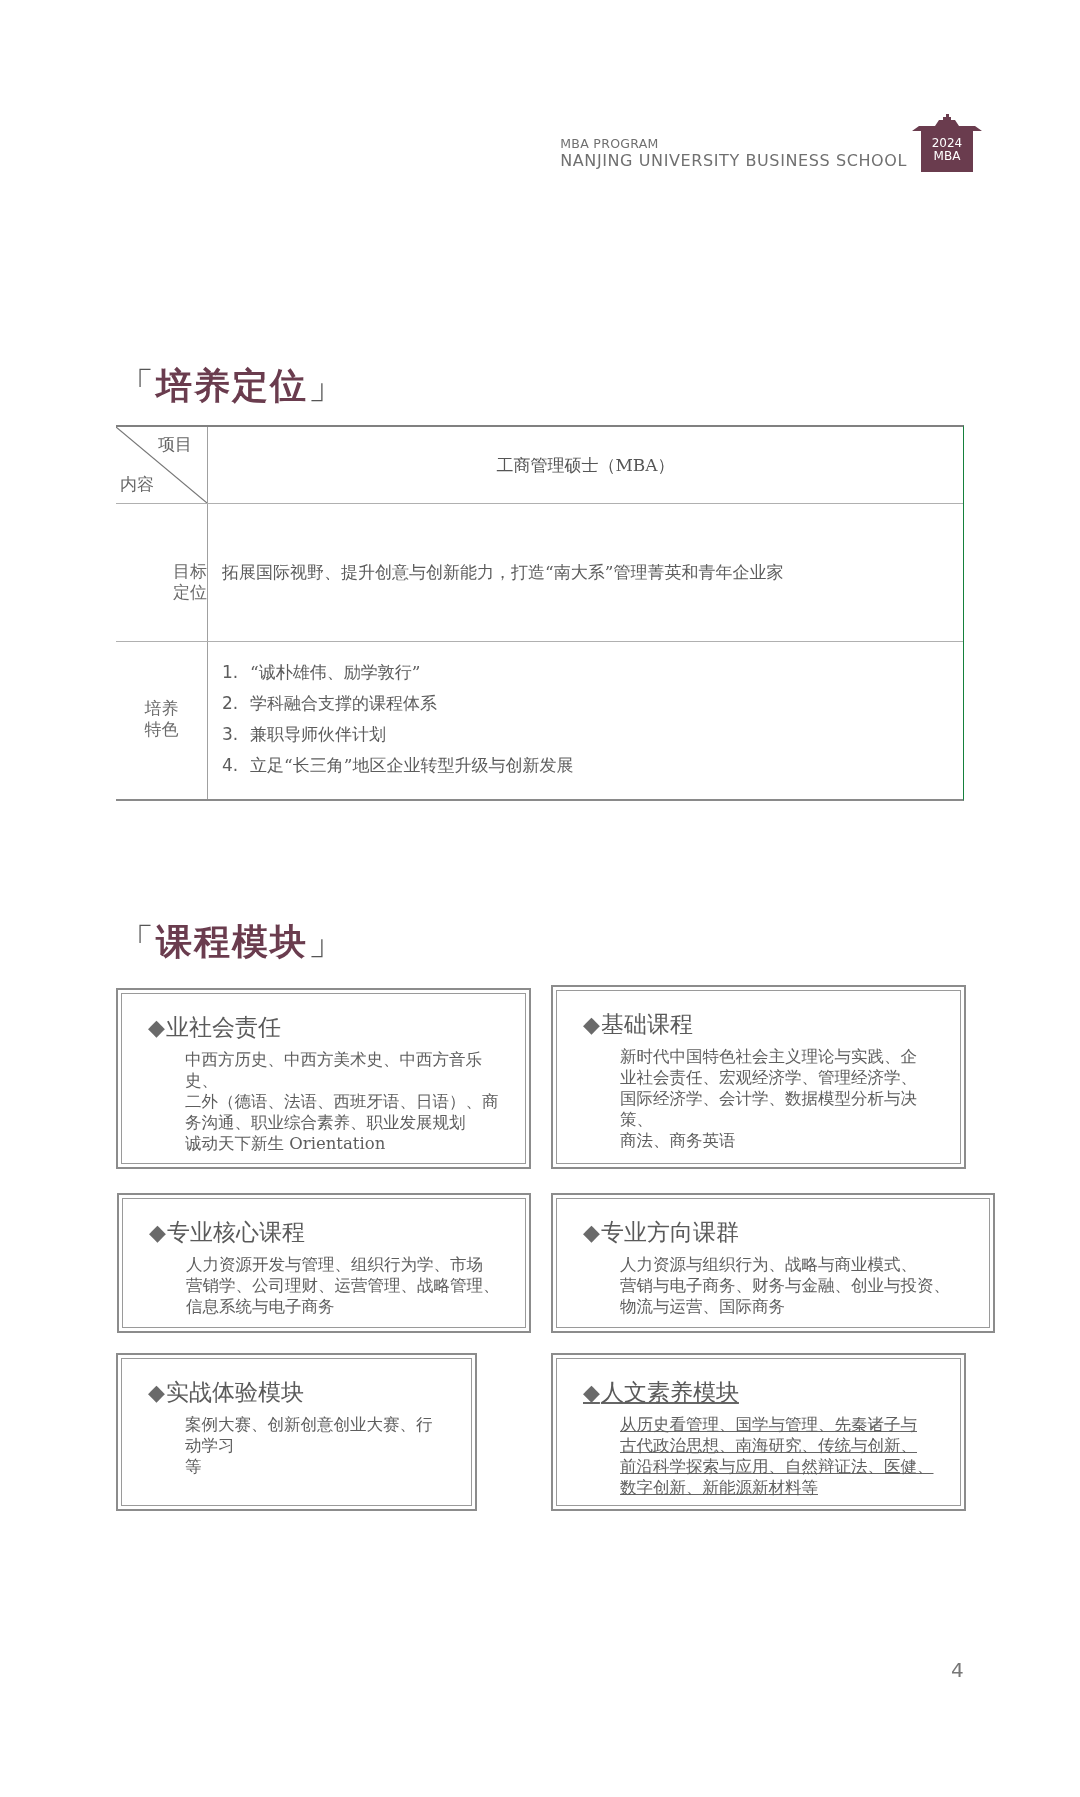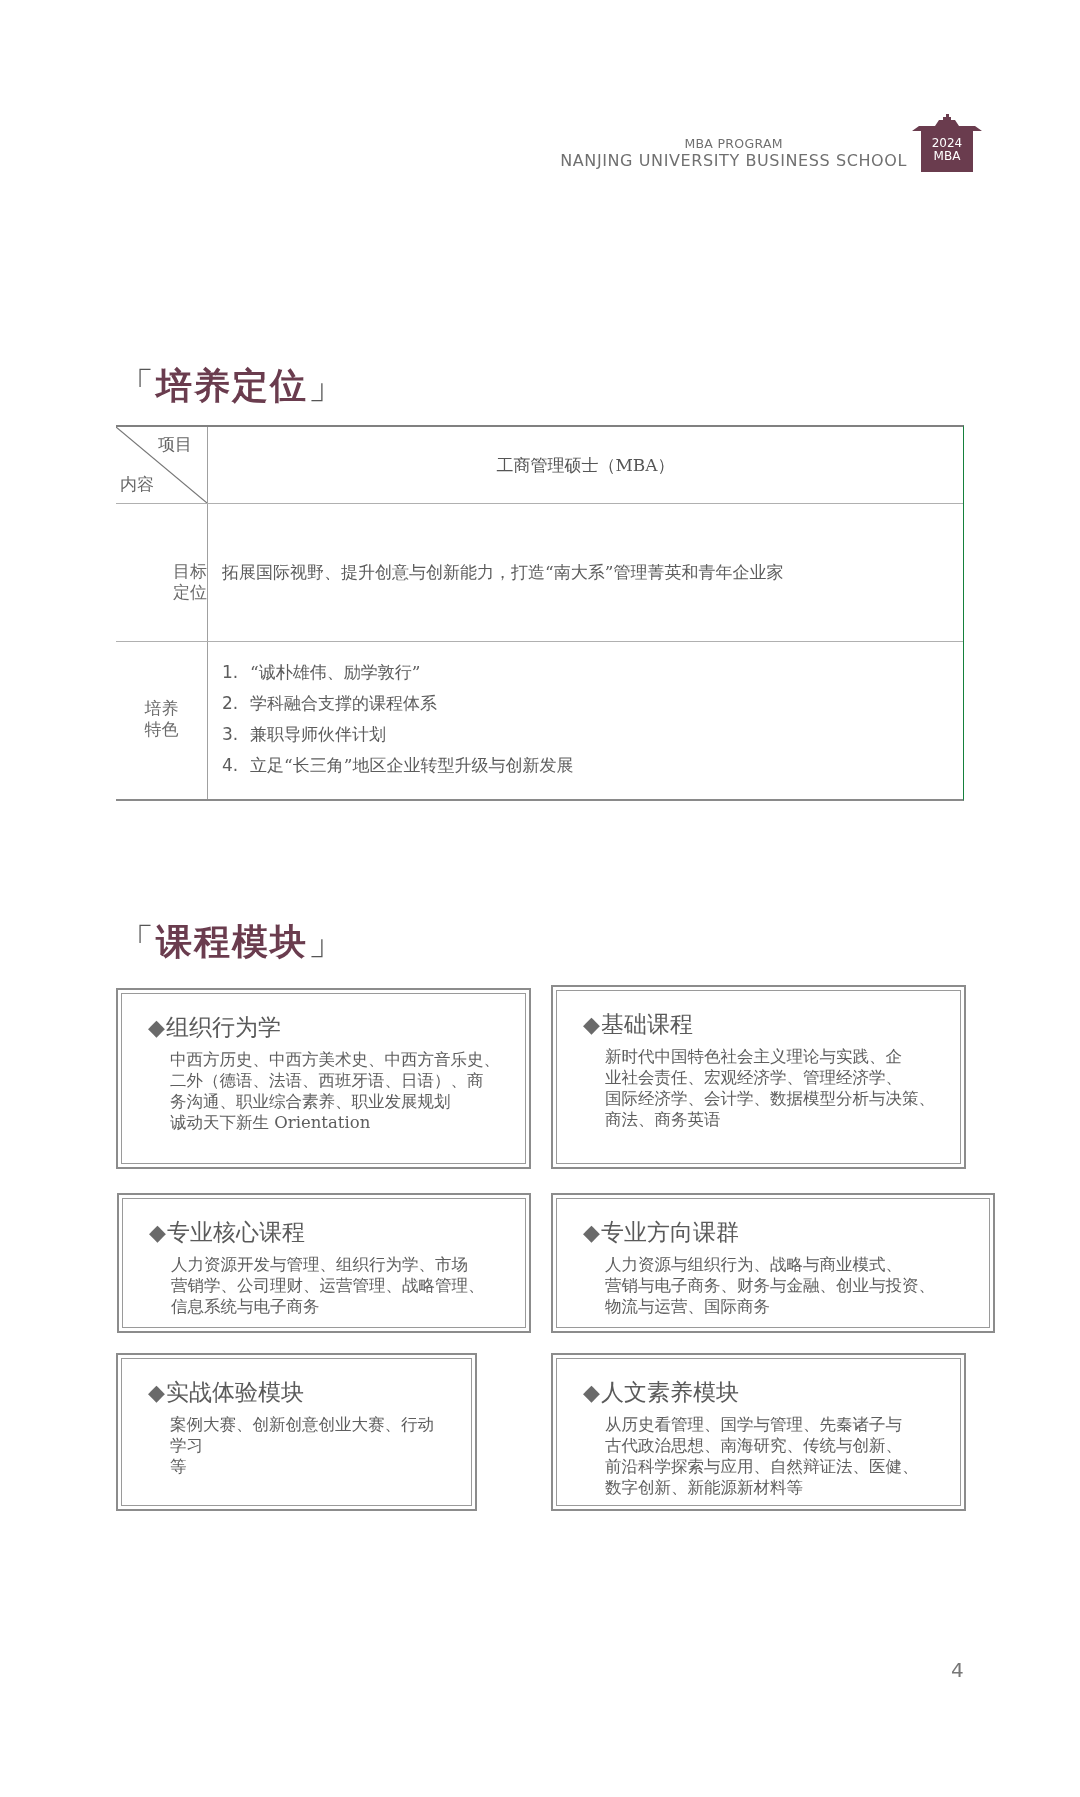--- a/index.html
+++ b/index.html
@@ -1,20 +1,20 @@
 <!DOCTYPE html>
 <html><head>
 <meta charset="utf-8">
 <style>
   html, body { margin: 0; padding: 0; }
   body {
     width: 1080px; height: 1797px; background: #ffffff; position: relative; overflow: hidden;
     font-family: "DejaVu Serif", "Liberation Serif", serif; color: #666666;
   }
-  .header-text { position: absolute; right: 173px; top: 136px; text-align: center;
+  .header-text { position: absolute; right: 173px; top: 136px; text-align: left;
     font-family: "DejaVu Sans", "Liberation Sans", sans-serif; color: #707070; }
   .header-text .small { font-size: 12.5px; letter-spacing: 0.3px; line-height: 15px; }
   .header-text .big { font-size: 16px; letter-spacing: 0.6px; line-height: 19px; }
   .logo { position: absolute; left: 912px; top: 114px; width: 70px; height: 58px; }
   .logo-text { position: absolute; left: 912px; top: 137px; width: 70px; text-align: center;
     font-family: "DejaVu Sans", "Liberation Sans", sans-serif; color: #ffffff;
     font-size: 12px; line-height: 13px; }
   .section-title { position: absolute; left: 118px; font-size: 36px; font-weight: bold;
     color: #6a3c4e; letter-spacing: 2px; font-family: "DejaVu Serif", "Liberation Serif", serif; }
   .section-title .br { font-weight: normal; color: #555; }
@@ -32,21 +32,21 @@
     line-height: 21px; color: #6a6a6a; font-family: "DejaVu Sans", "Liberation Sans", sans-serif; }
   .row-text { position: absolute; left: 106px; font-size: 17px; color: #5c5c5c; }
   .feat-list { position: absolute; left: 116px; top: 228px; margin: 0; padding: 0; list-style: none; }
   .feat-list li { font-size: 17px; color: #5c5c5c; line-height: 31px; }
   .feat-list .num { display: inline-block; width: 28px; font-family: "DejaVu Sans", "Liberation Sans", sans-serif; }
 
   .box { position: absolute; border: 2px solid #8c8c8c; box-sizing: border-box; padding: 3px; }
   .box-inner { border: 1px solid #9a9a9a; width: 100%; height: 100%; box-sizing: border-box; padding: 18px 24px 0 26px; }
   .box-title { font-size: 23px; color: #5a5a5a; line-height: 30px; white-space: nowrap; }
   .box-title .diamond { color: #6a6a6a; font-size: 22px; margin-right: 1px; }
-  .box-body { font-size: 16.5px; color: #5e5e5e; line-height: 21px; margin-left: 22px; margin-top: 6px; white-space: pre-line; }
+  .box-body { font-size: 16.5px; color: #5e5e5e; line-height: 21px; margin-left: 37px; margin-top: 6px; white-space: pre-line; }
 
   .page-num { position: absolute; left: 951px; top: 1658px; font-size: 20px; color: #777;
     font-family: "DejaVu Sans", "Liberation Sans", sans-serif; }
 </style>
 </head>
 <body>
 
 <div class="header-text">
   <div class="small">MBA PROGRAM</div>
   <div class="big">NANJING UNIVERSITY BUSINESS SCHOOL</div>
@@ -91,21 +91,21 @@
     <li><span class="num">4.</span><span>立足“长三角”地区企业转型升级与创新发展</span></li>
   </ul>
 </div>
 
 <div class="section-title" style="top:918px;">
   <span class="br">「</span><span>课程模块</span><span class="br">」</span>
 </div>
 
 <div class="box" style="left:116px;top:988px;width:415px;height:181px;">
   <div class="box-inner">
-    <div class="box-title"><span class="diamond">◆</span><span>组织行为学</span></div>
+    <div class="box-title"><span class="diamond">◆</span><span>业社会责任</span></div>
     <div class="box-body">中西方历史、中西方美术史、中西方音乐史、
 二外（德语、法语、西班牙语、日语）、商
 务沟通、职业综合素养、职业发展规划
 诚动天下新生 Orientation</div>
   </div>
 </div>
 
 <div class="box" style="left:551px;top:985px;width:415px;height:184px;">
   <div class="box-inner">
     <div class="box-title"><span class="diamond">◆</span><span>基础课程</span></div>
@@ -135,21 +135,21 @@
 </div>
 
 <div class="box" style="left:116px;top:1353px;width:361px;height:158px;">
   <div class="box-inner">
     <div class="box-title"><span class="diamond">◆</span><span>实战体验模块</span></div>
     <div class="box-body">案例大赛、创新创意创业大赛、行动学习
 等</div>
   </div>
 </div>
 
-<div class="box" style="left:551px;top:1353px;width:415px;height:158px;">
+<div class="box" style="left:551px;top:1353px;width:415px;height:158px;text-decoration:underline;">
   <div class="box-inner">
     <div class="box-title"><span class="diamond">◆</span><span>人文素养模块</span></div>
     <div class="box-body">从历史看管理、国学与管理、先秦诸子与
 古代政治思想、南海研究、传统与创新、
 前沿科学探索与应用、自然辩证法、医健、
 数字创新、新能源新材料等</div>
   </div>
 </div>
 
 <div class="page-num">4</div>

